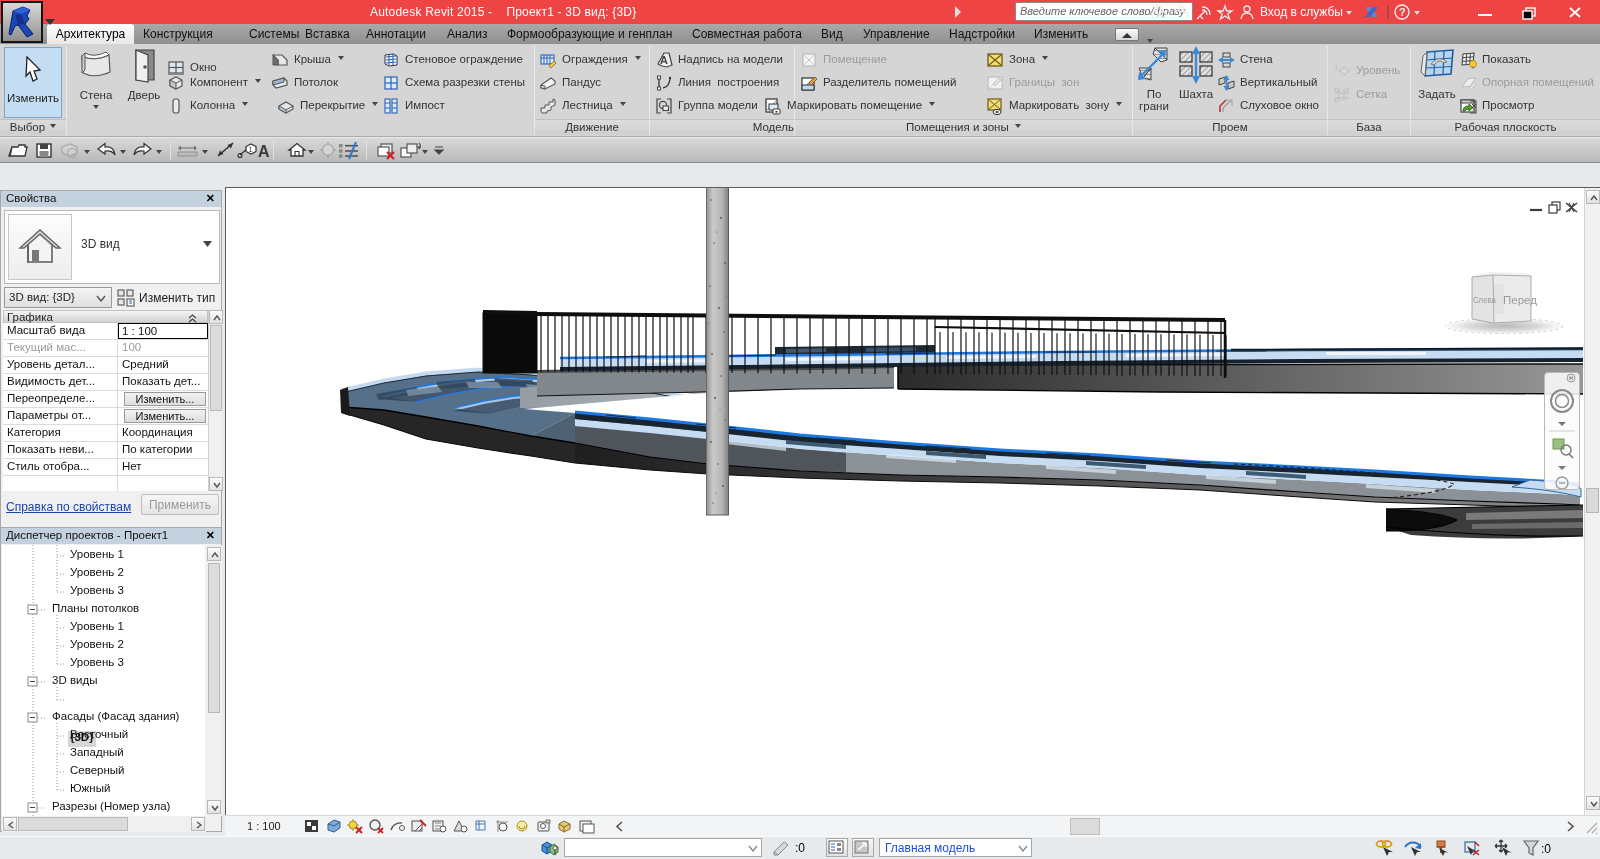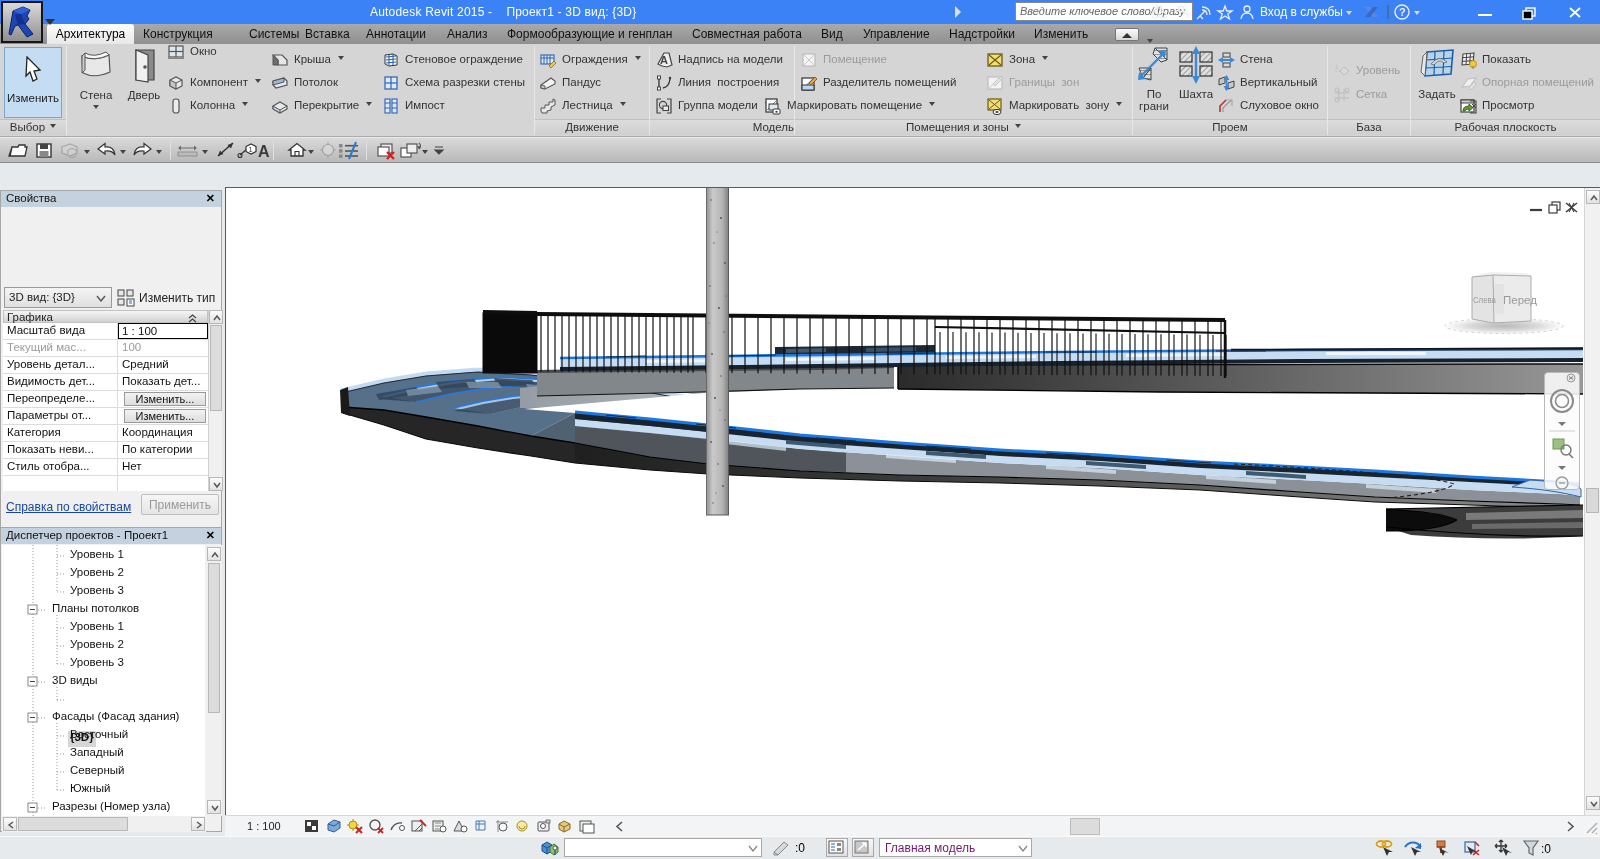--- a/index.html
+++ b/index.html
@@ -1,21 +1,21 @@
 <!DOCTYPE html>
 <html><head>
 <meta charset="utf-8">
 <style>
 * { margin:0; padding:0; box-sizing:border-box; }
 html,body { width:1600px; height:859px; overflow:hidden; font-family:"Liberation Sans", sans-serif; }
 body { position:relative; background:#e7eaec; }
 .abs { position:absolute; }
 
 
-#titlebar { left:0; top:0; width:1600px; height:24px; background:#3b82f6; color:#fff; }
+#titlebar { left:0; top:0; width:1600px; height:24px; background:#ef4444; color:#fff; }
 #apptitle { left:370px; top:5px; font-size:12px; color:#fff; letter-spacing:0.2px; }
 #logobtn { left:1px; top:1px; width:42px; height:42px; background:linear-gradient(#d9d9d9,#8f8f8f); border:2px solid #151515; z-index:50; }
 #logobtn .arr { position:absolute; right:-14px; top:16px; width:0; height:0; border:5px solid transparent; border-top:6px solid #333; }
 #searchbox { left:967px; top:2px; width:178px; height:19px; background:#fff; border:1px solid #888; font-size:11px; font-style:italic; color:#666; padding:2px 4px;margin-left:48px; }
 
 
 #tabbar { left:0; top:24px; width:1600px; height:20px; background:linear-gradient(#a9a9a9,#8f8f8f); }
 .tab { position:absolute; top:0; height:20px; font-size:12px; color:#111; padding-top:3px; }
 #activetab { position:absolute; left:47px; top:0; width:87px; height:20px; background:linear-gradient(#fdfdfd,#e8e8e8); border-radius:3px 3px 0 0; text-align:center; color:#000; font-size:12px; padding-top:3px; }
 
@@ -169,21 +169,21 @@
 
   <div class="bigbtn" style="left:122px;">
     <svg width="40" height="40" viewBox="0 0 40 40">
       <path d="M12 4 L30 4 L30 34 L12 34 Z" fill="#8a8a8a" stroke="#444" stroke-width="1.2"></path>
       <path d="M12 4 L24 9 L24 36 L12 34 Z" fill="#f0f0f0" stroke="#444" stroke-width="1.2"></path>
       <circle cx="21" cy="21" r="1.8" fill="#555"></circle>
     </svg>
     <div style="margin-top:1px;">Дверь</div>
   </div>
 
-  <div class="smallrow" style="left:168px;top:0;">
+  <div class="smallrow" style="left:168px;top:16px;">
     <svg width="16" height="16" viewBox="0 0 16 16">
         <rect x="1" y="2" width="14" height="11" fill="#dfe7ee" stroke="#555" stroke-width="1.2"></rect>
         <line x1="8" y1="2" x2="8" y2="13" stroke="#555" stroke-width="1.2"></line>
         <line x1="1" y1="7.5" x2="15" y2="7.5" stroke="#555" stroke-width="1.2"></line>
         <rect x="0" y="13" width="16" height="2" fill="#888"></rect>
       </svg>
     <span class="lbl">Окно</span>
   </div>
   <div class="smallrow" style="left:168px;top:31px;">
     <svg width="16" height="16" viewBox="0 0 16 16">
@@ -207,21 +207,21 @@
       </svg>
     <span class="lbl">Крыша <span class="dd"></span></span>
   </div>
   <div class="smallrow" style="left:272px;top:31px;">
     <svg width="16" height="16" viewBox="0 0 16 16">
         <path d="M1 6 L12 3 L15 6 L15 10 L4 13 L1 10 Z" fill="#dfe9f2" stroke="#555" stroke-width="1.2"></path>
         <path d="M1 6 L12 3 L12 7 L1 10 Z" fill="#9db8cf" stroke="#555" stroke-width="1"></path>
       </svg>
     <span class="lbl">Потолок</span>
   </div>
-  <div class="smallrow" style="left:272px;top:54px;text-align:center;">
+  <div class="smallrow" style="left:278px;top:54px;text-align:center;">
     <svg width="16" height="16" viewBox="0 0 16 16">
         <path d="M1 8 L8 4 L15 8 L15 11 L8 15 L1 11 Z" fill="#e8e8e8" stroke="#555" stroke-width="1.2"></path>
         <path d="M1 8 L8 12 L8 15 L1 11 Z" fill="#bcd2e8" stroke="#555" stroke-width="1"></path>
         <path d="M8 12 L15 8" stroke="#555" stroke-width="1"></path>
       </svg>
     <span class="lbl">Перекрытие <span class="dd"></span></span>
   </div>
 
   <div class="smallrow" style="left:383px;top:8px;">
     <svg width="16" height="16" viewBox="0 0 16 16">
@@ -549,20 +549,34 @@
         <path d="M411 8 L409 5.5 L413 5 Z" fill="#555"></path>
       </g>
     <path d="M414 9 L420 9 L417 13 Z" fill="#444"></path>
     <path d="M427 6 L435 6 M427 9 L435 9 L431 13 Z" stroke="#444" stroke-width="1.2" fill="#444"></path>
   </svg>
 </div>
 
 <div class="abs palette" id="props" style="left:0;top:190px;width:222px;height:420px;">
   <div class="phead">Свойства<span class="x">✕</span></div>
 
+  <div class="abs" style="left:3px;top:19px;width:216px;height:74px;background:#fff;border:1px solid #b2b8bd;">
+    <div class="abs" style="left:3px;top:3px;width:64px;height:66px;background:linear-gradient(#fcfcfc,#ededed);border:1px solid #c6c6c6;">
+      <svg width="44" height="40" viewBox="0 0 44 40" style="position:absolute;left:9px;top:13px;">
+        <path d="M6 18 L22 4 L38 18 L34 18 L34 34 L10 34 L10 18 Z" fill="#f4f4f4" stroke="#666" stroke-width="2"></path>
+        <path d="M2 20 L22 2 L42 20 L38 20 L22 6 L6 20 Z" fill="#e0e0e0" stroke="#666" stroke-width="1.5"></path>
+        <rect x="14" y="22" width="7" height="12" fill="#787878"></rect>
+        <path d="M10 34 L34 34 L34 18 L22 7" fill="none" stroke="#999" stroke-width="1"></path>
+      </svg>
+    </div>
+    <div class="abs" style="left:76px;top:26px;font-size:12px;color:#333;">3D вид</div>
+    <svg class="abs" style="right:6px;top:29px;" width="11" height="8" viewBox="0 0 11 8">
+        <path d="M1 1 L10 1 L5.5 7 Z" fill="#444"></path>
+      </svg>
+  </div>
 
   <div class="abs" style="left:3px;top:96px;width:108px;height:21px;background:linear-gradient(#f4f4f4,#dfdfdf);border:1px solid #9a9a9a;font-size:11.5px;color:#222;padding:3px 0 0 4px;">3D вид: {3D}
     <svg class="abs" style="right:5px;top:7px;" width="10" height="7" viewBox="0 0 10 7">
         <path d="M1 1 L5 6 L9 1" fill="none" stroke="#555" stroke-width="1.4"></path>
       </svg>
   </div>
   <svg class="abs" style="left:116px;top:98px;" width="18" height="18" viewBox="0 0 18 18">
     <g fill="#e8e8e8" stroke="#555" stroke-width="1.1">
         <rect x="1" y="1" width="6" height="6"></rect>
         <rect x="10" y="1" width="6" height="6"></rect>
@@ -1117,21 +1131,21 @@
         <rect x="9" y="3" width="4" height="3" fill="#888"></rect>
         <rect x="9" y="8" width="4" height="3" fill="#888"></rect>
       </svg>
   </div>
   <div class="abs" style="left:852px;top:1px;width:22px;height:19px;background:linear-gradient(#fafafa,#e0e0e0);border:1px solid #aaa;">
     <svg width="18" height="15" style="position:absolute;left:1px;top:1px;" viewBox="0 0 18 15">
         <rect x="1" y="1" width="13" height="12" fill="#c8c8c8" stroke="#777"></rect>
         <path d="M4,10 L12,3 M12,3 L8,3 M12,3 L12,7" fill="none" stroke="#fff" stroke-width="1.6"></path>
       </svg>
   </div>
-  <div class="abs" style="left:879px;top:1px;width:153px;height:19px;background:#fff;border:1px solid #a8a8a8;font-size:12px;color:#701a75;padding:2px 0 0 5px;">Главная модель
+  <div class="abs" style="left:879px;top:1px;width:153px;height:19px;background:#fff;border:1px solid #a8a8a8;font-size:12px;color:#1d4ed8;padding:2px 0 0 5px;">Главная модель
     <svg class="abs" style="right:3px;top:6px;" width="10" height="7">
         <path d="M1 1 L5 6 L9 1" fill="none" stroke="#888" stroke-width="1.3"></path>
       </svg>
   </div>
   <svg class="abs" style="left:1375px;top:2px;" width="180" height="19" viewBox="0 0 180 19">
 
     <g>
         <ellipse cx="6" cy="5" rx="4.5" ry="3" fill="none" stroke="#d8a018" stroke-width="1.8"></ellipse>
         <ellipse cx="12" cy="5" rx="4.5" ry="3" fill="none" stroke="#d8a018" stroke-width="1.8"></ellipse>
         <path d="M8,8 L12,17 L14,13 L18,13 Z" fill="#333"></path>

